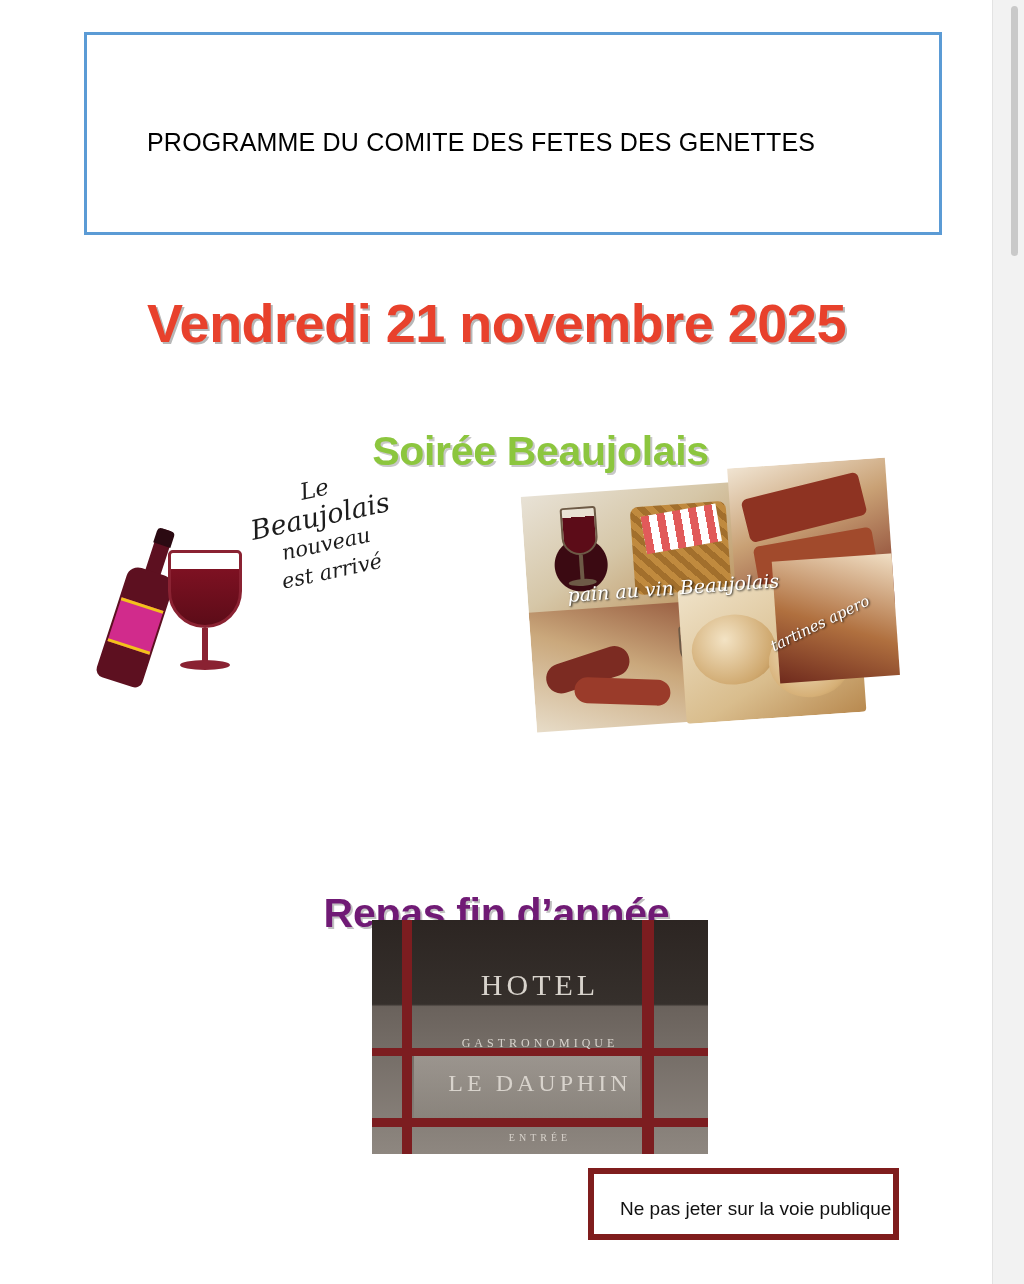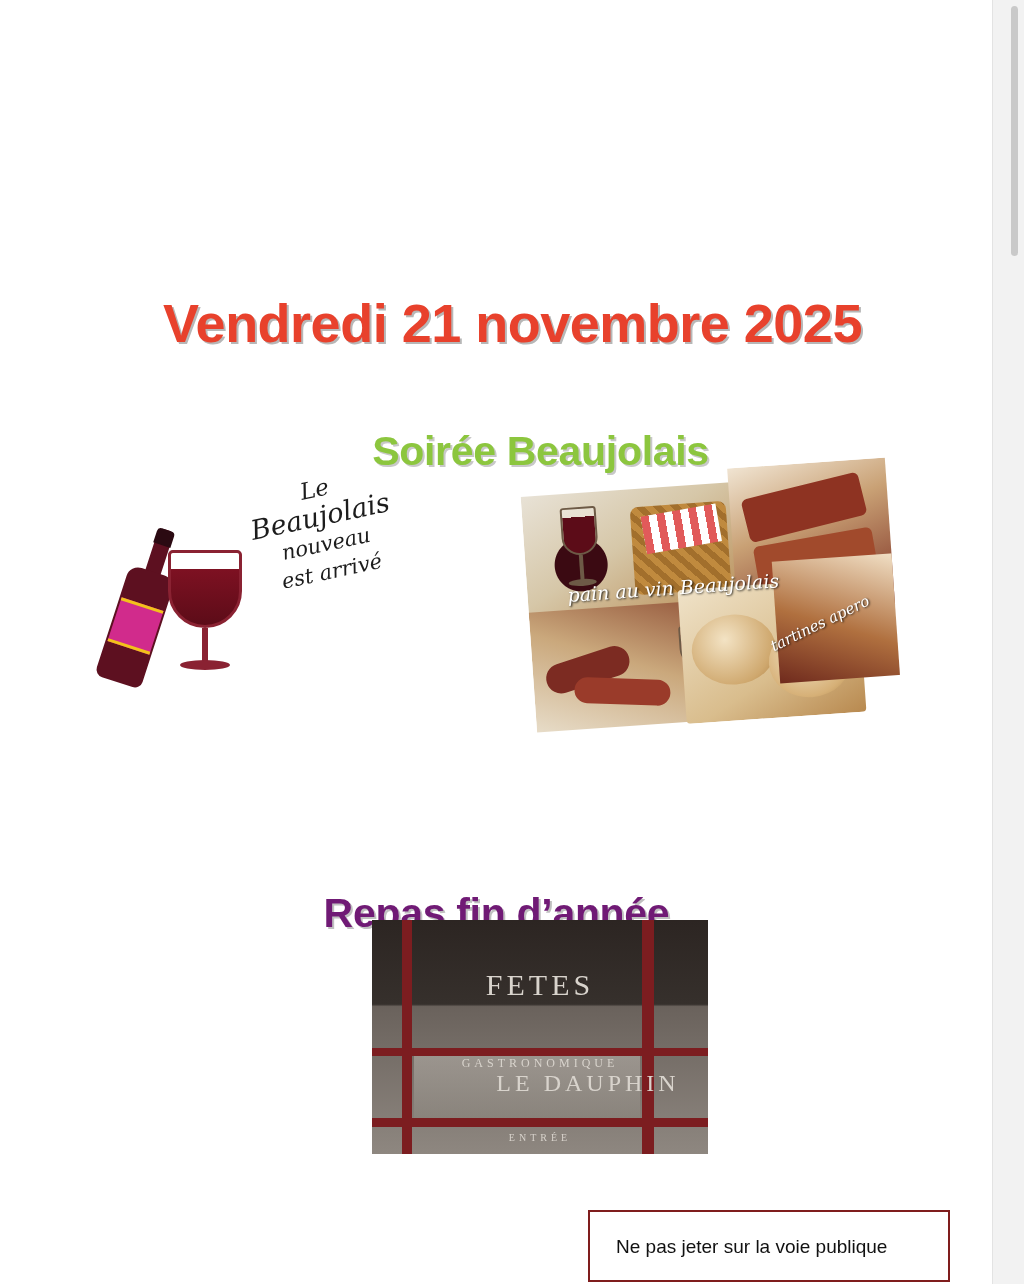--- a/index.html
+++ b/index.html
@@ -66,21 +66,20 @@
   
   .date-heading {
     position: absolute;
     width: 100%;
     text-align: center;
     font-weight: bold;
     font-size: 54px;
     color: #e8412c;
     text-shadow: 2px 2px 0 #b7b7b7;
     letter-spacing: -0.5px;
-    margin-left: 16px;
   }
   #date1 { top: 292px; }
   #date2 { top: 740px; }
 
   .sub-heading {
     position: absolute;
     width: 100%;
     text-align: center;
     font-weight: bold;
     font-size: 41px;
@@ -288,49 +287,52 @@
   .hotel-photo .txt {
     position: absolute;
     width: 100%;
     text-align: center;
     color: #d8d3cc;
     font-family: "Liberation Serif", serif;
     letter-spacing: 4px;
   }
   .t-hotel { top: 48px; font-size: 30px; color: #cfc9c2; }
   .t-resto { top: 86px; font-size: 26px; color: #b9b2aa; }
-  .t-gastro { top: 116px; font-size: 12px; color: #9a938c; letter-spacing: 3px; margin-top: 20px; }
-  .t-dauphin { top: 150px; font-size: 24px; color: #cdc7c0; letter-spacing: 5px; padding-left: 48px; }
+  .t-gastro { top: 116px; font-size: 12px; color: #9a938c; letter-spacing: 3px; }
+  .t-dauphin { top: 150px; font-size: 24px; color: #cdc7c0; letter-spacing: 5px; }
   .t-entree { top: 212px; font-size: 10px; color: #f0ece7; letter-spacing: 3px; }
 
   
   .note-box {
     position: absolute;
     left: 588px;
-    top: 1210px;
-    width: 362px;
+    top: 1168px;
+    width: 311px;
     height: 72px;
-    border: 2px solid #7f1d1d;
+    border: 6px solid #7f1d1d;
     box-sizing: border-box;
     background: #fff;
   }
   .note-text {
     position: absolute;
     left: 26px;
     top: 24px;
     font-size: 19px;
     color: #111;
     white-space: nowrap;
   }
 </style>
 </head>
 <body>
 
 <div class="page">
 
+  <div class="title-box">
+    <div class="title-text">PROGRAMME DU COMITE DES FETES DES GENETTES</div>
+  </div>
 
   <div class="date-heading" id="date1">Vendredi 21 novembre 2025</div>
 
   <div class="sub-heading" id="sub1">Soirée Beaujolais</div>
 
   <div class="bottle-art">
     <div class="script">
       <div class="l1">Le</div>
       <div class="l2">Beaujolais</div>
       <div class="l3">nouveau</div>
@@ -383,21 +385,21 @@
 
 
   <div class="sub-heading" id="sub2">Repas fin d’année</div>
 
   <div class="hotel-photo">
     <div class="frame-left"></div>
     <div class="frame-right"></div>
     <div class="band"></div>
     <div class="band2"></div>
     <div class="glass-pane"></div>
-    <div class="txt t-hotel">FETES</div>
+    <div class="txt t-hotel">HOTEL</div>
     <div class="txt t-gastro">GASTRONOMIQUE</div>
     <div class="txt t-dauphin">LE DAUPHIN</div>
     <div class="txt t-entree">ENTRÉE</div>
   </div>
 
   <div class="note-box">
     <div class="note-text">Ne pas jeter sur la voie publique</div>
   </div>
 
 </div>

